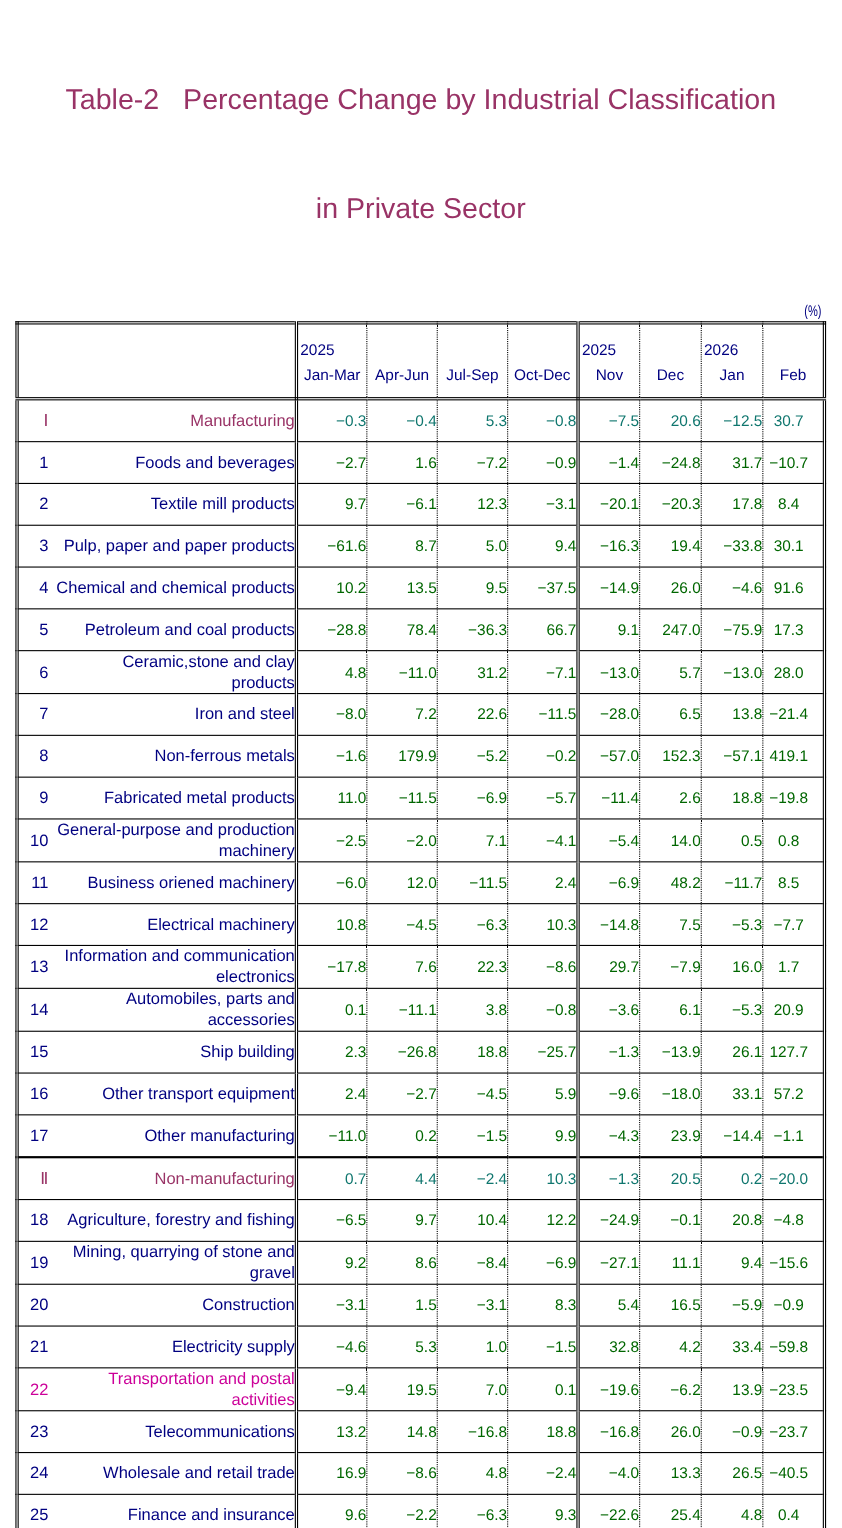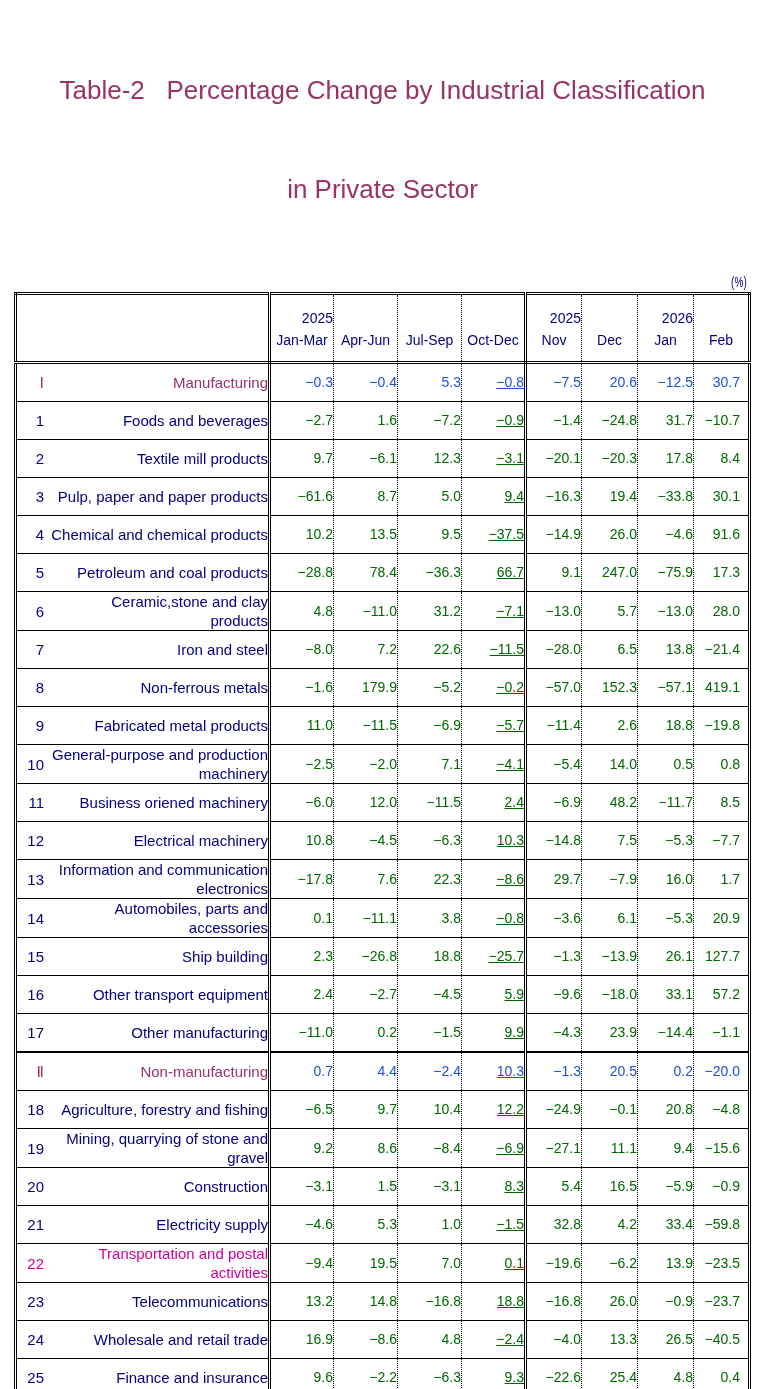--- a/index.html
+++ b/index.html
@@ -86,21 +86,21 @@
     line-height: 17px;
   }
   .hdr-cell.grp-end {
     border-right: 3px double #000000;
   }
   .hdr-cell.last {
     border-right: none;
   }
   .hdr-year {
     display: block;
-    text-align: right;
+    text-align: left;
     padding-left: 2px;
     height: 24px;
     line-height: 26px;
     font-size: 14px;
   }
   .hdr-year.empty { visibility: hidden; }
   .hdr-period {
     display: block;
     height: 22px;
     line-height: 22px;
@@ -148,21 +148,21 @@
     line-height: 19px;
     text-align: right;
   }
 
   
   tr.section td.label .lbl-num,
   tr.section td.label .lbl-text {
     color: #993366;
   }
   tr.section td.val {
-    color: #1d4ed8;
+    color: #0f766e;
   }
   tr.section > td {
     border-bottom: 1px solid #000000;
   }
   tr.section > td.label {
     border-right: 3px double #000000;
   }
 
   
   .lbl-text.alt, .lbl-num.alt { color: #cc0099; }
@@ -172,25 +172,25 @@
     text-align: right;
     font-size: 14px;
     color: #006600;
     padding-right: 7px;
     height: 37px;
     line-height: 17px;
     white-space: nowrap;
   }
   td.val.grp-end {
     border-right: 3px double #000000;
-    text-decoration: underline;
   }
   td.val.last {
     border-right: none;
     padding-right: 8px;
+    text-align: center;
   }
 
   
   tr.section-top > td {
     border-top: 2px solid #000000;
   }
 </style>
 </head>
 <body>
 

